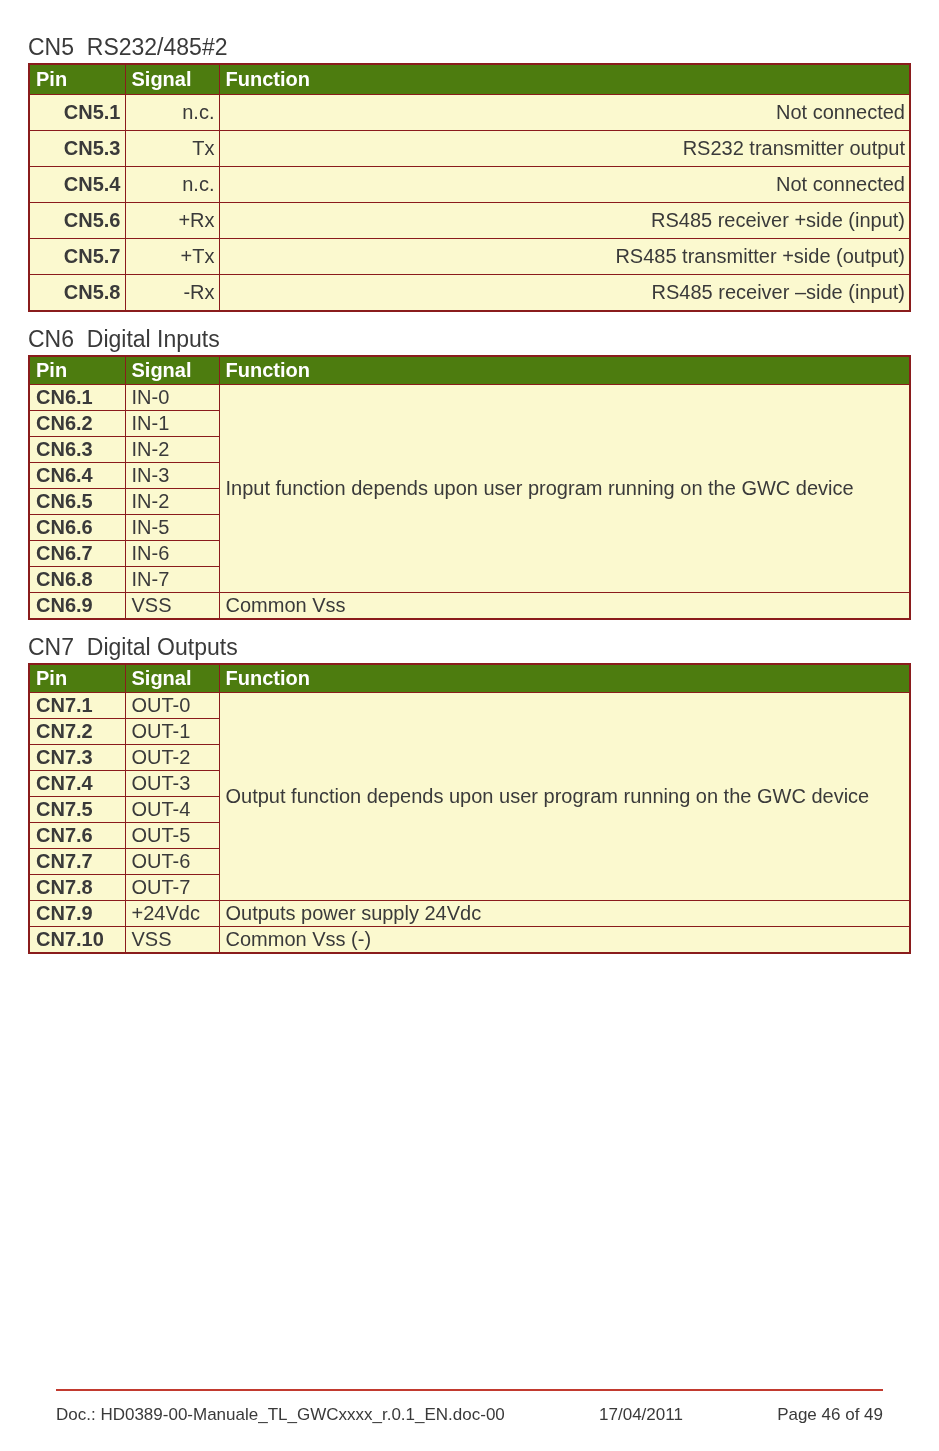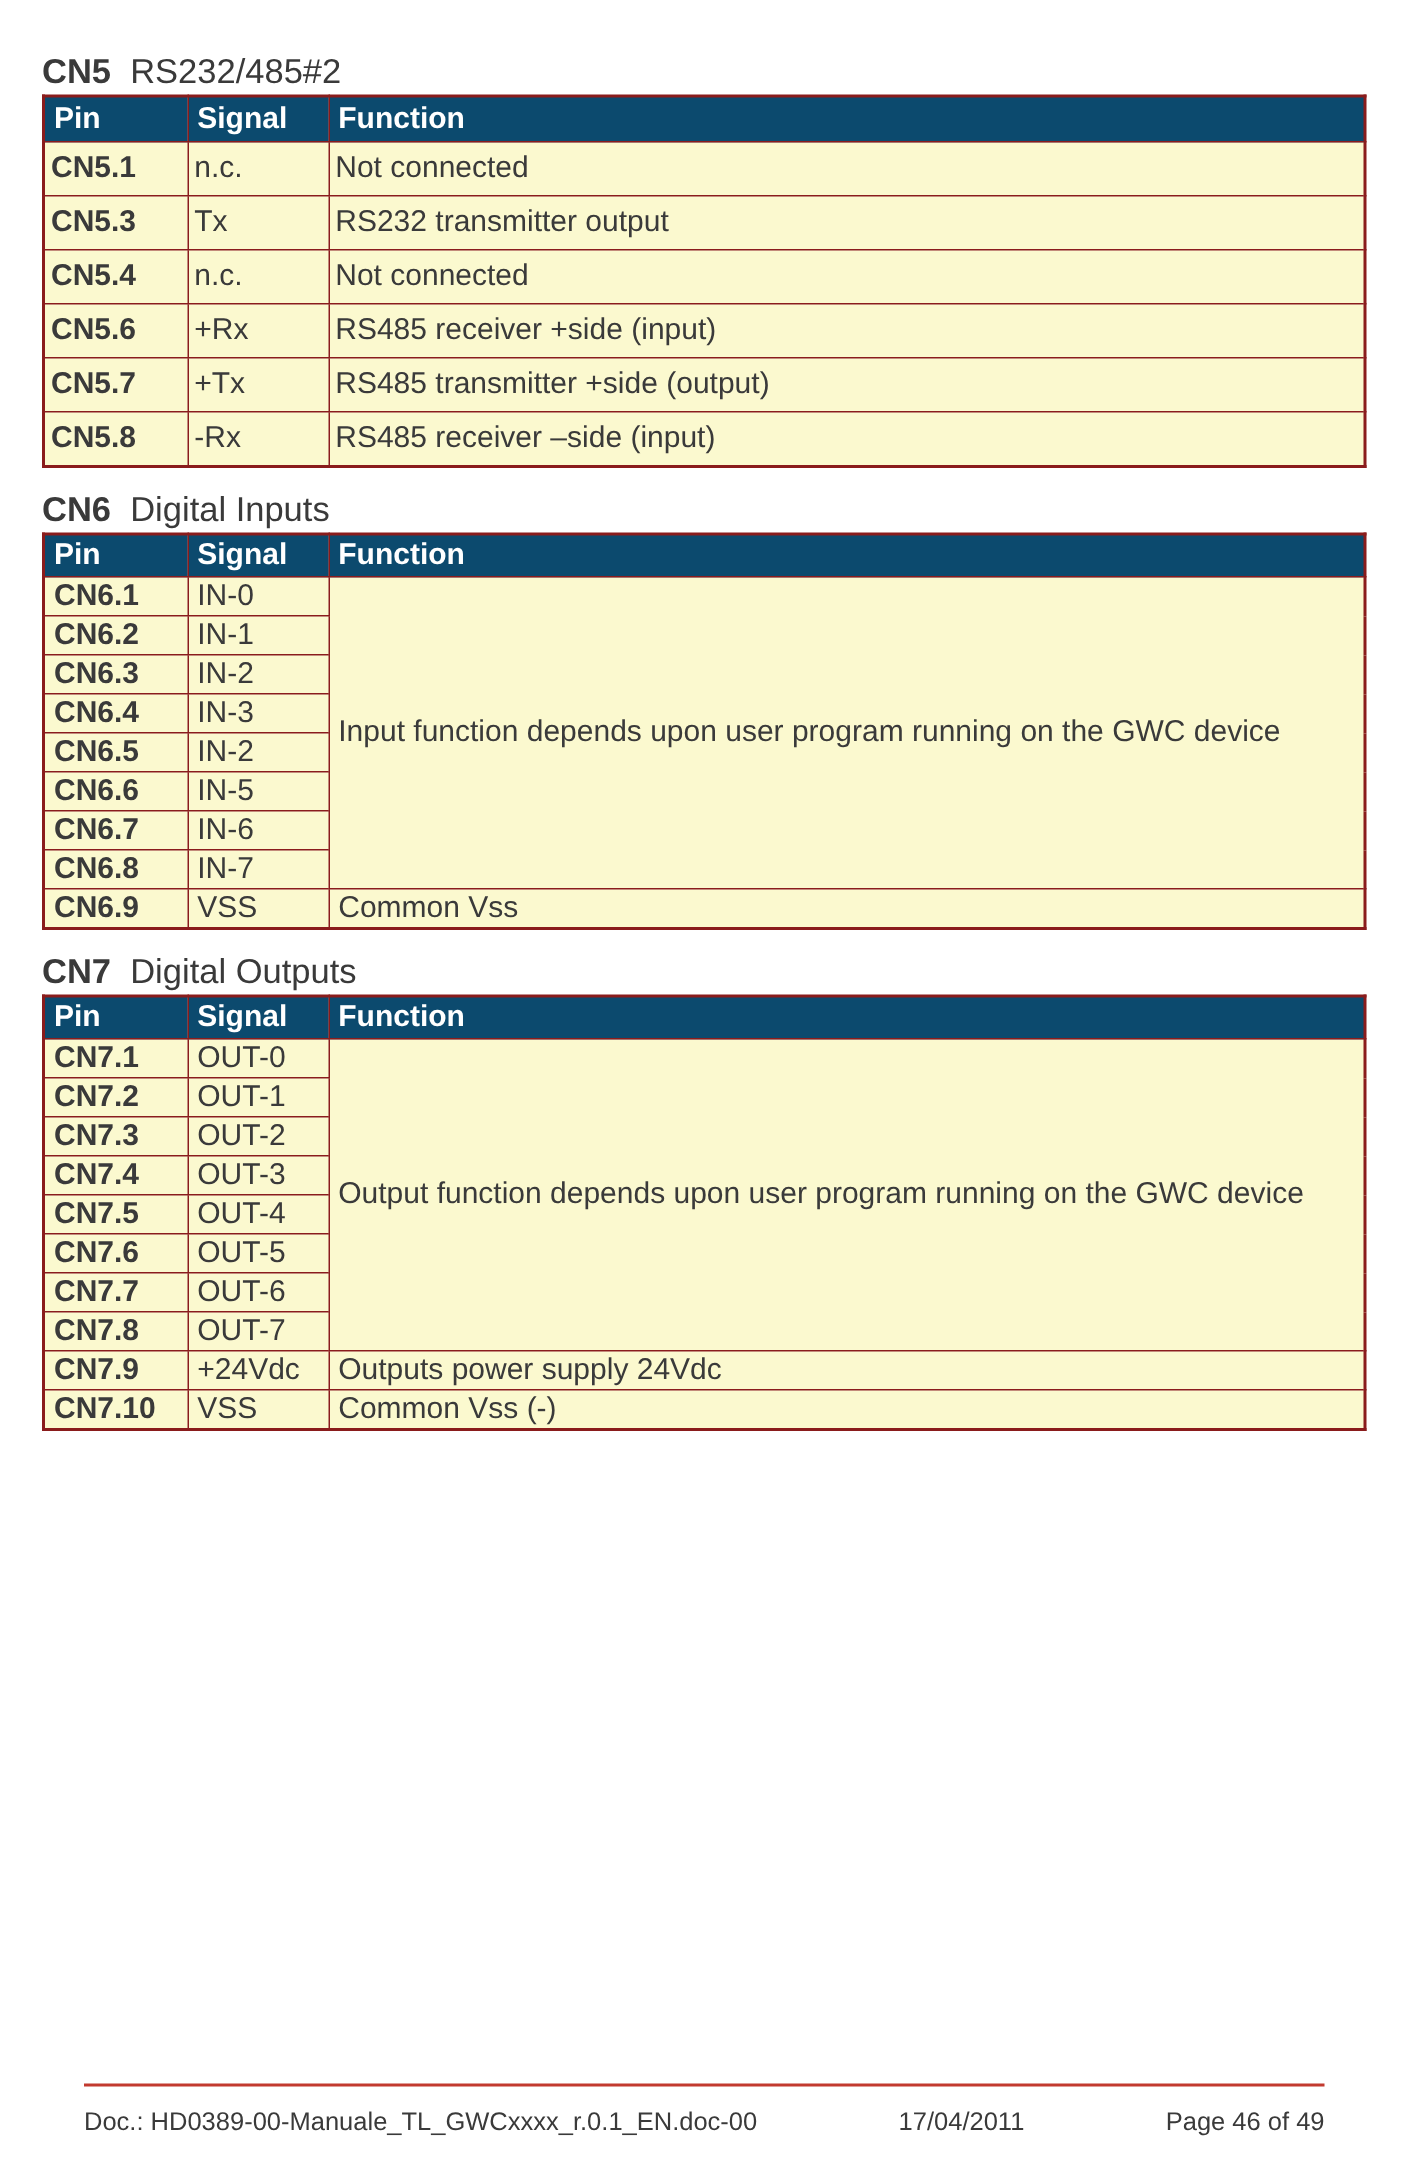--- a/index.html
+++ b/index.html
@@ -9,48 +9,48 @@
     width: 939px;
     box-sizing: border-box;
     color: #3a3a3a;
     font-size: 20px;
   }
   .section-title {
     font-size: 23px;
     margin: 14px 0 2px 0;
     color: #3a3a3a;
   }
-  .section-title b { font-weight: bold; }
+  .section-title b { font-weight: normal; }
   table {
     border-collapse: collapse;
     width: 100%;
     border: 2px solid #8a1c1c;
     table-layout: fixed;
   }
   th {
-    background: #0c4a6e;
+    background: #4d7c0f;
     color: #ffffff;
     text-align: left;
     font-weight: bold;
     padding: 3px 6px;
     border: 1px solid #8a1c1c;
     font-size: 20px;
   }
   td {
     background: #fbf9cf;
     padding: 3px 6px;
     border: 1px solid #8a1c1c;
     font-size: 20px;
     color: #3a3a3a;
     vertical-align: top;
   }
   .pin-col { width: 96px; }
   .sig-col { width: 94px; }
   .pin-cell { font-weight: bold; }
-  .cn5 td { padding: 6px 4px; }
+  .cn5 td { padding: 6px 4px; text-align: right; }
   .cn6 .pin-col, .cn7 .pin-col { text-align: left; }
   .cn6 .sig-col, .cn7 .sig-col { text-align: left; }
   .vmid { vertical-align: middle; }
   .footer {
     position: absolute;
     left: 28px;
     right: 28px;
     bottom: 20px;
     border-top: 2px solid #c23a2f;
     padding-top: 14px;

